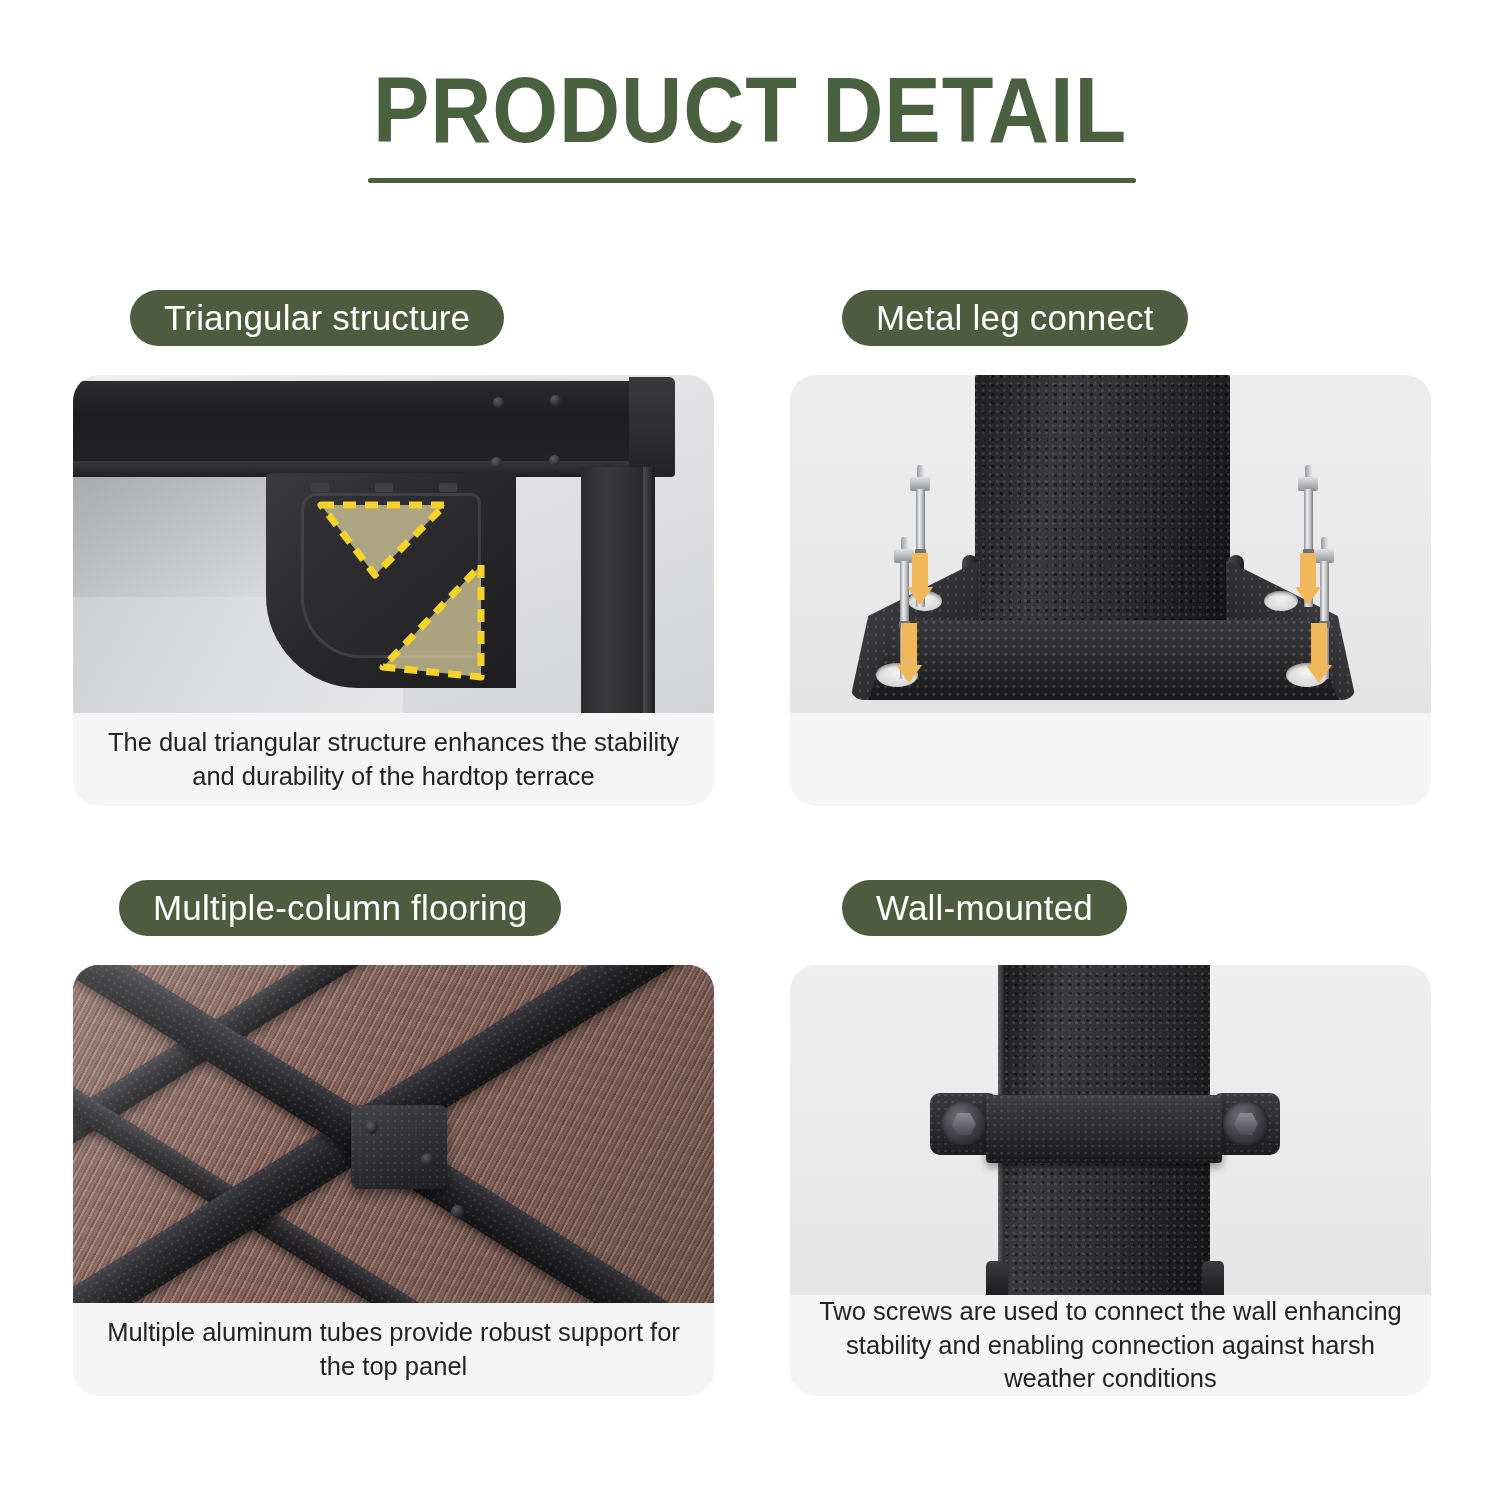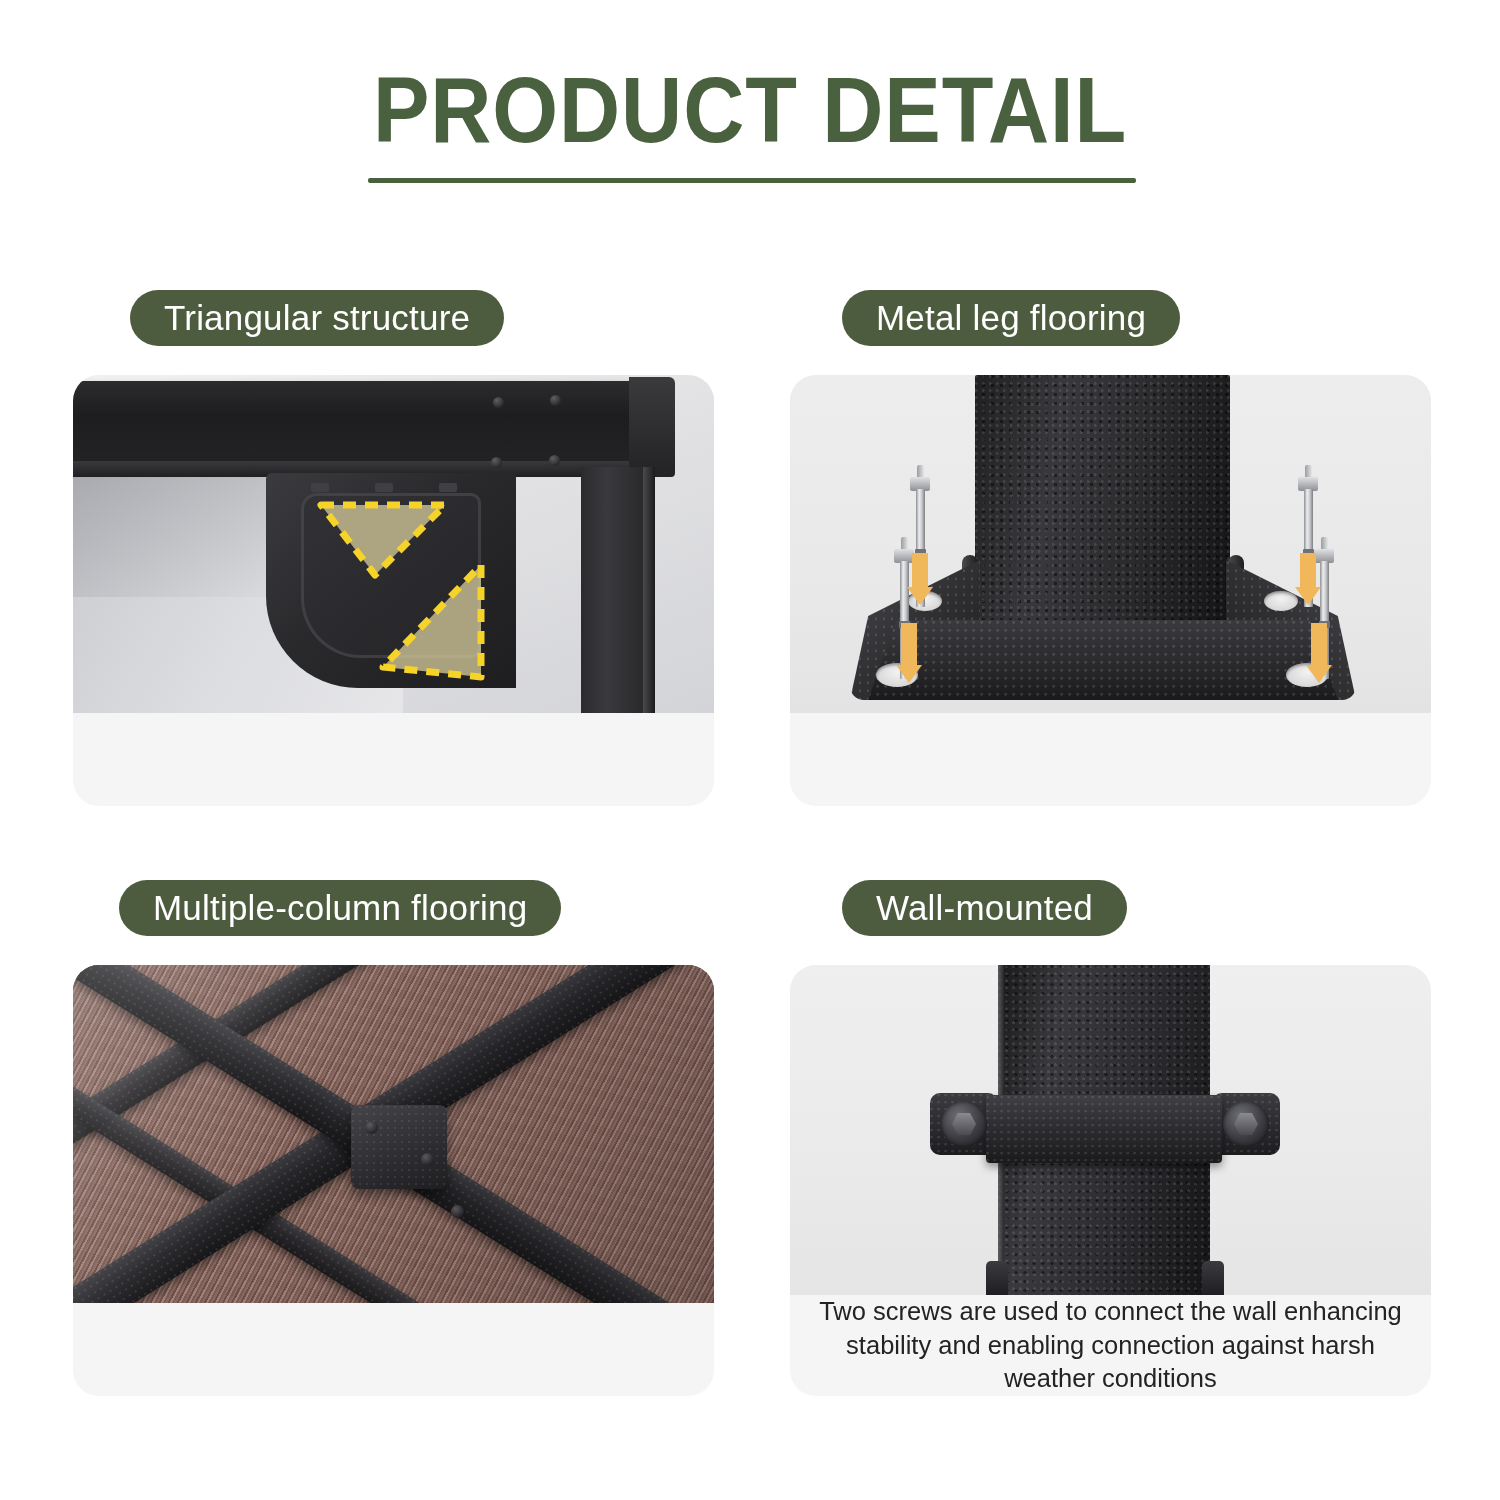--- a/index.html
+++ b/index.html
@@ -211,25 +211,26 @@
         <svg width="140" height="86" viewBox="0 0 140 86">
           <polygon points="8,8 132,8 62,78" fill="#D8CE9C" fill-opacity="0.75" stroke="#F5D328" stroke-width="7" stroke-dasharray="13 9" stroke-linejoin="round"></polygon>
         </svg>
       </div>
       <div class="tri" style="left:300px;top:182px;">
         <svg width="118" height="128" viewBox="0 0 118 128">
           <polygon points="108,8 108,120 10,110" fill="#D8CE9C" fill-opacity="0.75" stroke="#F5D328" stroke-width="7" stroke-dasharray="13 9" stroke-linejoin="round"></polygon>
         </svg>
       </div>
     </div>
+    <div class="caption">The dual triangular structure enhances the stability and durability of the hardtop terrace</div>
   </div>
 </div>
 
 <div class="card" style="left:790px;top:290px;">
-  <div class="badge" style="left:52px;">Metal leg flooring</div>
+  <div class="badge" style="left:52px;">Metal leg connect</div>
   <div class="panel right">
     <div class="photo p2">
       <div class="col"></div>
       <div class="nub" style="left:172px;top:180px;"></div>
       <div class="nub" style="left:438px;top:180px;"></div>
       <div class="wingL"></div>
       <div class="wingR"></div>
       <div class="foot"></div>
       <div class="hole" style="left:86px;top:288px;"></div>
       <div class="hole" style="left:496px;top:288px;"></div>
@@ -288,20 +289,21 @@
       <div class="tube tubeA2"></div>
       <div class="tube tubeB2"></div>
       <div class="tube tubeA"></div>
       <div class="tube tubeB"></div>
       <div class="hub"></div>
       <div class="bolt" style="left:292px;top:156px;"></div>
       <div class="bolt" style="left:348px;top:188px;"></div>
       <div class="bolt" style="left:378px;top:240px;"></div>
       <div class="shine"></div>
     </div>
+    <div class="caption">Multiple aluminum tubes provide robust support for the top panel</div>
   </div>
 </div>
 
 <div class="card" style="left:790px;top:880px;">
   <div class="badge" style="left:52px;">Wall-mounted</div>
   <div class="panel right">
     <div class="photo p4">
       <div class="post"></div>
       <div class="postedge"></div>
       <div class="ear earL"></div>

